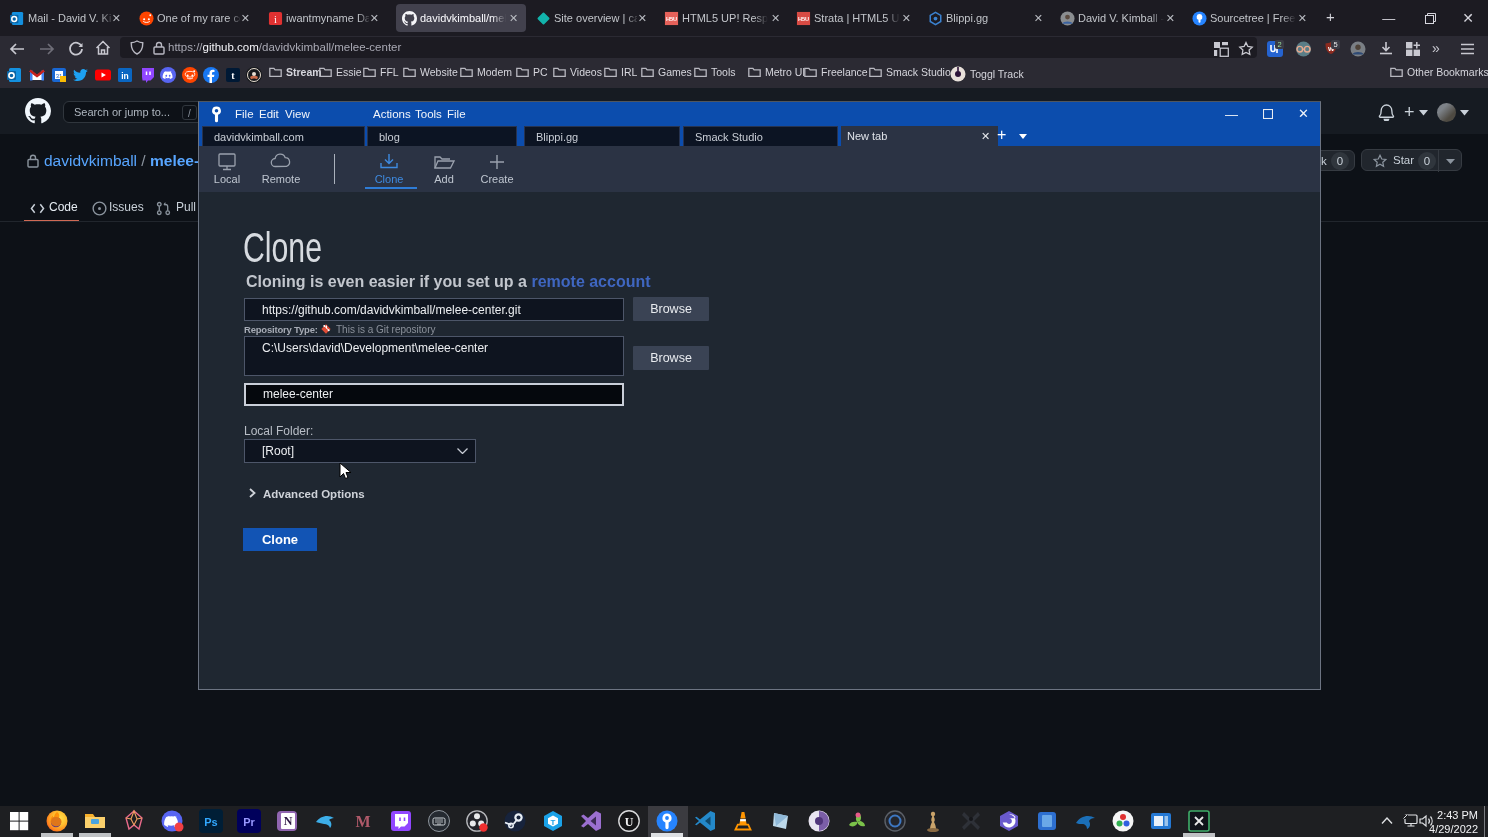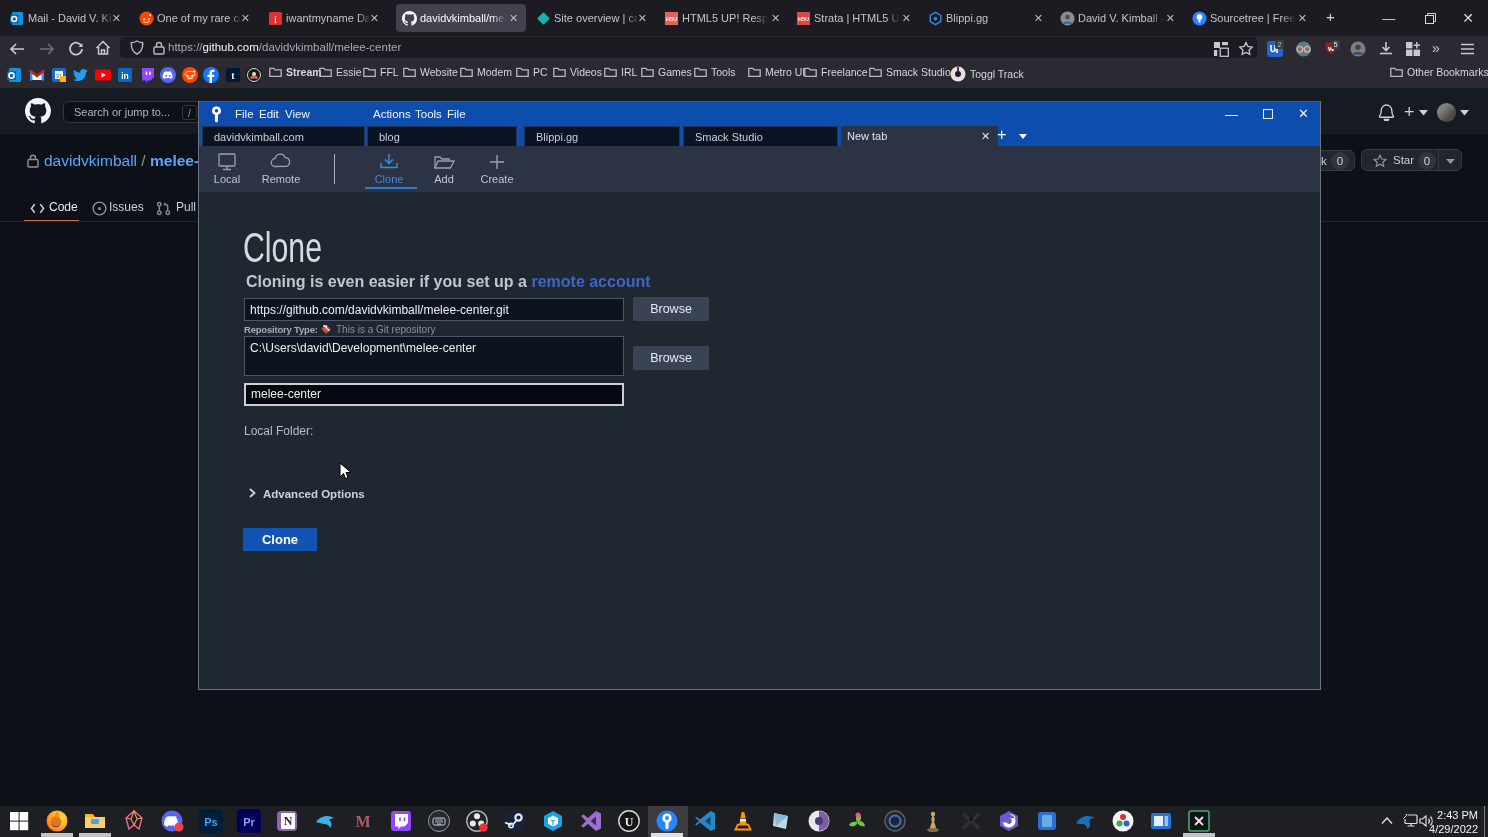--- a/index.html
+++ b/index.html
@@ -42,21 +42,21 @@
     border:1px solid #6c7482; border-top:1px solid #50565e; background:#1f2731; }
   #sttitle { position:absolute; left:0; top:0; width:100%; height:24px; background:#0c4dad; color:#f2f5fa; font-size:11.5px; }
   #sttabs { position:absolute; left:0; top:24px; width:100%; height:20px; background:#0c4dad; }
   .sttab { position:absolute; top:0; height:20px; background:#0c1423; color:#c9ced6; font-size:11px;
     line-height:20px; padding-left:11px; border:1px solid #263350; border-bottom:none; }
   #sttoolbar { position:absolute; left:0; top:44px; width:100%; height:46px; background:#2b3344; }
   .stitem { position:absolute; top:7px; width:60px; text-align:center; color:#bfc6d0; font-size:11px; }
   #stcontent { position:absolute; left:0; top:90px; width:100%; height:497px; background:#1f2731; }
 
   .stinput { position:absolute; left:45px; width:380px; height:23px; background:#0e141f; border:1px solid #4d5669;
-    color:#eceef1; font-size:12px; line-height:22px; padding-left:5px; }
+    color:#eceef1; font-size:12px; line-height:22px; padding-left:17px; }
   .stbrowse { position:absolute; left:434px; width:76px; height:24px; background:#3a4354; color:#e8ebef;
     font-size:12.5px; text-align:center; line-height:24px; border-radius:1px; }
 
   
   #taskbar { position:absolute; left:0; top:806px; width:1488px; height:31px; background:#1e1f22; }
   .tico { position:absolute; top:809px; width:24px; height:24px; }
 </style>
 </head>
 <body>
 <div id="stage">
@@ -479,20 +479,25 @@
           <circle cx="10.6" cy="9.3" r="1" fill="#fff"></circle>
         </svg>
       <div class="abs" style="left:137px; top:132px; font-size:10px; color:#8b919b;">This is a Git repository</div>
 
       <div class="stinput" style="top:144px; height:40px;">C:\Users\david\Development\melee-center</div>
       <div class="stbrowse" style="top:154px;">Browse</div>
 
       <div class="stinput" style="top:191px; border:2px solid #c9ced8; background:#05080d; line-height:19px;">melee-center</div>
 
       <div class="abs" style="left:45px; top:232px; font-size:12px; color:#b9bec6;">Local Folder:</div>
+      <div class="stinput" style="top:247px; width:232px; height:24px;">[Root]
+        <svg class="abs" style="left:212px; top:8px;" width="11" height="6" viewBox="0 0 11 6">
+            <path d="M0.5 0.5l5 5 5-5" stroke="#c6cbd4" stroke-width="1.3" fill="none"></path>
+          </svg>
+      </div>
 
       <svg class="abs" style="left:50px; top:296px;" width="7" height="10" viewBox="0 0 7 10">
           <path d="M1 1l4.5 4L1 9" stroke="#cfd3d9" stroke-width="1.8" fill="none"></path>
         </svg>
       <div class="abs" style="left:64px; top:296px; font-size:11.5px; font-weight:bold; color:#ced2d8;">Advanced Options</div>
 
       <div class="abs" style="left:44px; top:336px; width:74px; height:23px; background:#1254b4; color:#fff;
            font-size:13px; font-weight:bold; text-align:center; line-height:23px;">Clone</div>
 
       <svg class="abs" style="left:140px; top:270px;" width="13" height="20" viewBox="0 0 13 20">

